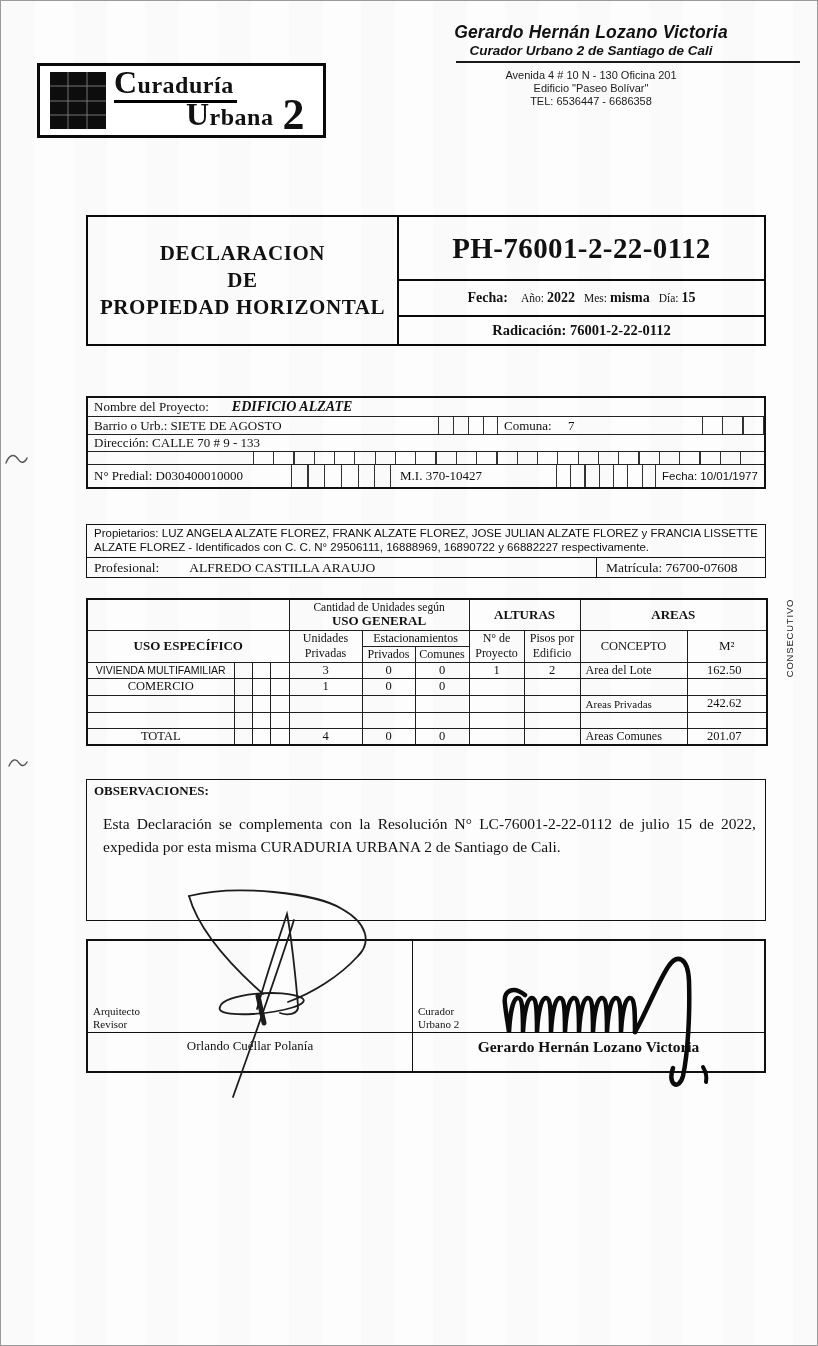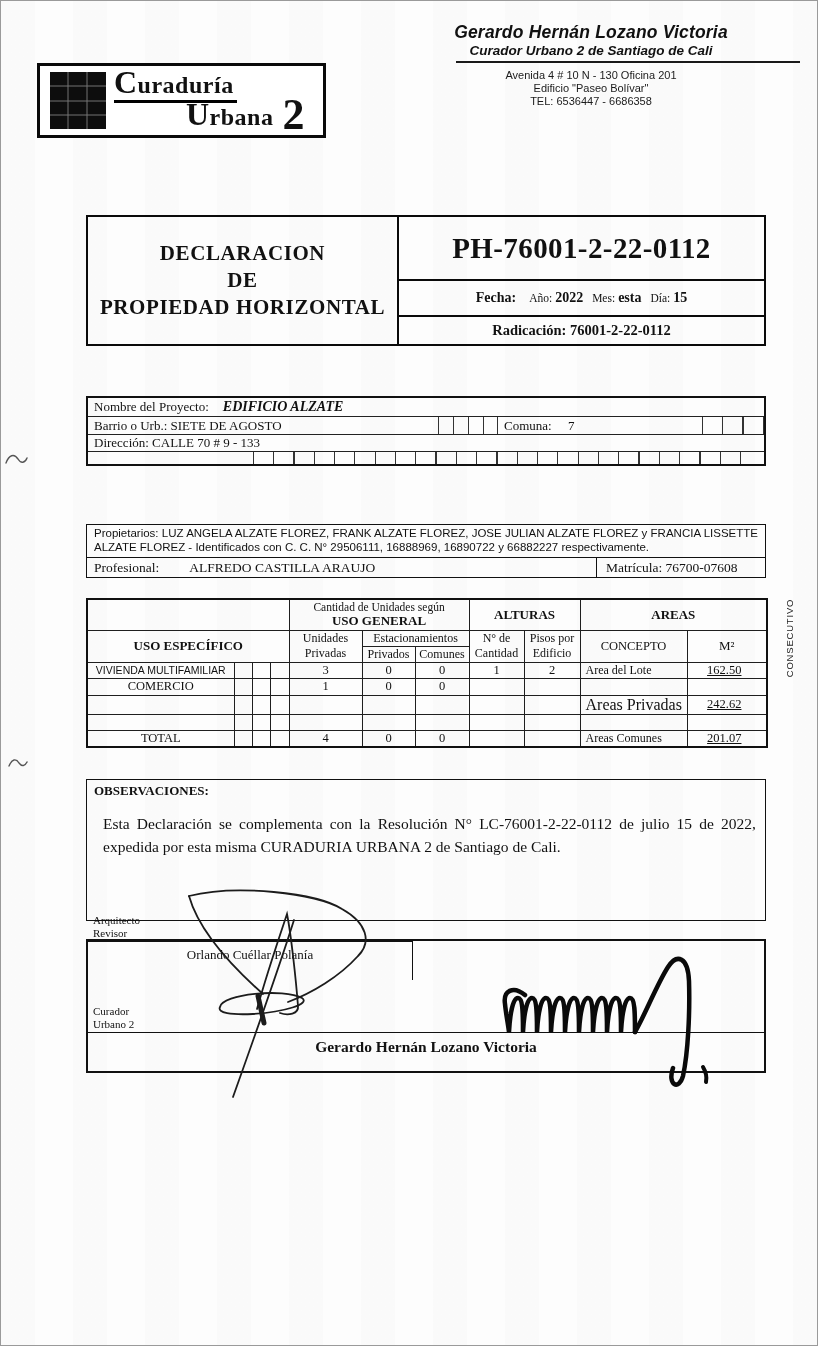--- a/index.html
+++ b/index.html
@@ -69,35 +69,35 @@
 
   
   table.utab { position:absolute; left:85px; top:597px; width:680px; border-collapse:collapse;
                table-layout:fixed; border:2px solid #111; }
   table.utab td { border:1.2px solid #1f1f1f; padding:0; text-align:center; vertical-align:middle;
                   font:12.5px "Liberation Serif",serif; overflow:hidden; }
   .th-b { font:bold 13px "Liberation Serif",serif !important; }
   .th-r { font:11.5px "Liberation Serif",serif !important; }
   .td-sans { font:10.5px "Liberation Sans",sans-serif !important; }
   .td-left { text-align:left !important; padding-left:5px !important; }
-  .td-right { text-align:center; padding-right:5px !important;text-decoration:underline; }
+  .td-right { text-align:center; padding-right:5px !important; }
 
   
   .consec { left:735px; top:630px; width:110px; height:14px; text-align:center;
             transform:rotate(-90deg); transform-origin:center;
             font:9.5px "Liberation Sans",sans-serif; letter-spacing:.8px; color:#222; }
 
   
   .obox { left:85px; top:778px; width:680px; height:142px; border:1.5px solid #111; }
   .obox .lab { padding:3px 7px; font:bold 13px "Liberation Serif",serif; }
   .obox .txt { margin:11px 9px 0 16px; font:15.5px/22.5px "Liberation Serif",serif; }
   .obox .j1 { text-align:justify; text-align-last:justify; }
 
   
-  .stab { left:85px; top:938px; width:680px; height:134px; border:2px solid #111; display:flex;flex-direction:column; }
+  .stab { left:85px; top:938px; width:680px; height:134px; border:2px solid #111; display:flex; }
   .scol { display:flex; flex-direction:column; }
   .scol-l { width:325px; border-right:1.5px solid #111; }
   .scol-r { flex:1; }
   .sig-space { flex:1; position:relative; }
   .role { position:absolute; left:5px; bottom:2px; font:11px/12.5px "Liberation Serif",serif; }
   .name-row { border-top:1.5px solid #111; height:39px; text-align:center; padding-top:5px; }
   .nm-l { font:13px "Liberation Serif",serif; }
   .nm-r { font:bold 15.5px "Liberation Serif",serif; }
 
   .overlay { position:absolute; left:0; top:0; pointer-events:none; z-index:10; }
@@ -143,48 +143,55 @@
     <div>DE</div>
     <div>PROPIEDAD HORIZONTAL</div>
   </div>
   <div class="abs t-right">
     <div class="t-ph">PH-76001-2-22-0112</div>
     <div class="t-fecha">
       <span class="fl">Fecha:</span>
       <span class="s">Año:</span>
       <span class="b">2022</span>
       <span class="s">Mes:</span>
-      <span class="b">esta</span>
+      <span class="b">misma</span>
       <span class="s">Día:</span>
       <span class="b">15</span>
     </div>
     <div class="t-rad">Radicación: 76001-2-22-0112</div>
   </div>
 
   <div class="abs ptab">
     <div class="prow" style="height:18px;">
       <span class="pcell">Nombre del Proyecto:</span>
-      <span style="font:bold italic 14px 'Liberation Serif',serif; margin-left:14px;text-align:center;">EDIFICIO ALZATE</span>
+      <span style="font:bold italic 14px 'Liberation Serif',serif; margin-left:23px;text-align:center;">EDIFICIO ALZATE</span>
     </div>
     <div class="prow" style="height:18px;">
       <span class="pcell" style="width:350px;">Barrio o Urb.: SIETE DE AGOSTO</span>
       <span class="strip" style="width:60px; --cw:13.8px;"></span>
       <span class="pcell" style="width:204px;">
         <span>Comuna:</span>
         <span style="margin-left:13px;">7</span>
       </span>
       <span class="strip" style="flex:1; --cw:19.1px; border-right:none;"></span>
     </div>
     <div class="prow" style="height:17px;text-align:center;">
       <span class="pcell">Dirección: CALLE 70 # 9 - 133</span>
     </div>
     <div class="prow" style="height:13px;">
       <span style="width:165px;"></span>
       <span class="strip" style="width:488px; --cw:19.1px;"></span>
       <span style="flex:1;"></span>
+    </div>
+    <div class="prow" style="height:23px;">
+      <span class="pcell" style="width:203px;">N° Predial: D030400010000</span>
+      <span class="strip" style="width:100px; --cw:15.5px;"></span>
+      <span class="pcell" style="width:165px; padding-left:9px;">M.I. 370-10427</span>
+      <span class="strip" style="width:100px; --cw:13.1px;"></span>
+      <span class="pcell sans" style="flex:1; font-size:11.5px;">Fecha: 10/01/1977</span>
     </div>
   </div>
 
   <div class="abs otab">
     <div class="o1">
       <div class="jl">Propietarios: LUZ ANGELA ALZATE FLOREZ, FRANK ALZATE FLOREZ, JOSE JULIAN ALZATE FLOREZ y FRANCIA LISSETTE</div>
       <div>ALZATE FLOREZ - Identificados con C. C. N° 29506111, 16888969, 16890722 y 66882227 respectivamente.</div>
     </div>
     <div class="o2">
       <div class="lcell">
@@ -221,21 +228,21 @@
     </tr>
     <tr style="height:16px;">
       <td colspan="4" rowspan="2" class="th-b">USO ESPECÍFICO</td>
       <td rowspan="2">
         <div class="th-r" style="font-size:12px !important;">Unidades</div>
         <div class="th-r" style="font-size:12px !important;">Privadas</div>
       </td>
       <td colspan="2" class="th-r" style="font-size:12px !important;">Estacionamientos</td>
       <td rowspan="2">
         <div class="th-r" style="font-size:12px !important;">N° de</div>
-        <div class="th-r" style="font-size:12px !important;">Cantidad</div>
+        <div class="th-r" style="font-size:12px !important;">Proyecto</div>
       </td>
       <td rowspan="2">
         <div class="th-r" style="font-size:12px !important;">Pisos por</div>
         <div class="th-r" style="font-size:12px !important;">Edificio</div>
       </td>
       <td rowspan="2" class="th-r" style="font-size:12.5px !important;">CONCEPTO</td>
       <td rowspan="2" class="th-r" style="font-size:13px !important;">M²</td>
     </tr>
     <tr style="height:16px;">
       <td class="th-r" style="font-size:12px !important;">Privados</td>
@@ -271,21 +278,21 @@
     <tr style="height:17px;">
       <td></td>
       <td></td>
           <td></td>
           <td></td>
       <td></td>
       <td></td>
       <td></td>
       <td></td>
       <td></td>
-      <td class="td-left" style="font-size:16px;margin-left:37px;">Areas Privadas</td>
+      <td class="td-left" style="font-size:11px;margin-left:37px;">Areas Privadas</td>
       <td class="td-right">242.62</td>
     </tr>
     <tr style="height:16px;">
       <td></td>
       <td></td>
           <td></td>
           <td></td>
       <td></td>
       <td></td>
       <td></td>

